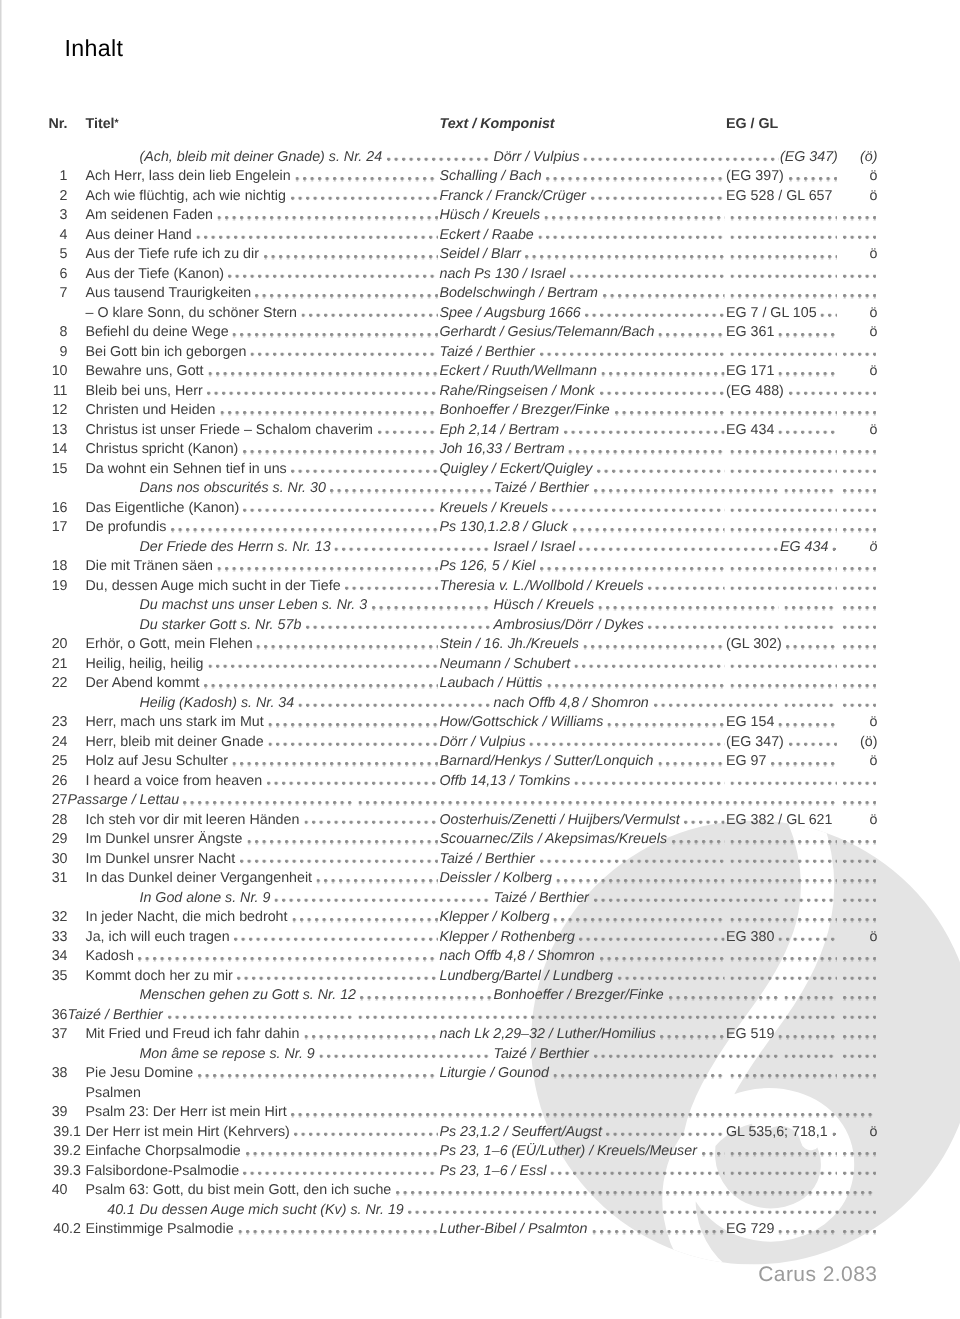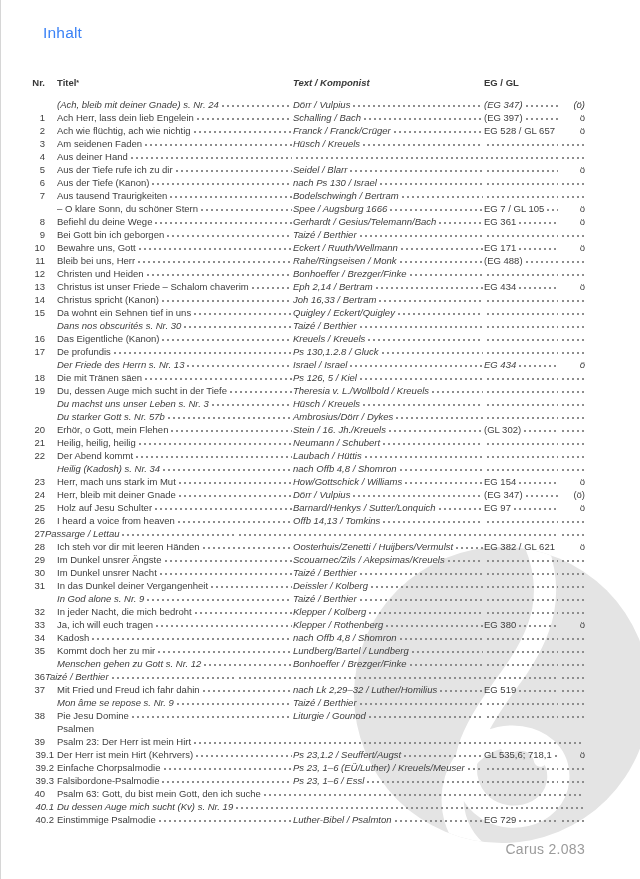--- a/index.html
+++ b/index.html
@@ -11,27 +11,27 @@
     -webkit-font-smoothing:antialiased;
   }
   .scan-edge { position:absolute; left:0; top:0; width:1px; height:100%; background:#d6d6d6; }
 
   .watermark { position:absolute; left:354px; top:547px; width:296px; height:296px; z-index:0; }
 
   .content { position:relative; z-index:1; }
 
   .page-title {
     position:absolute; left:43px; top:25px;
-    font-size:15.5px; line-height:16px; letter-spacing:0.2px; color:#3b82f6;
+    font-size:15.5px; line-height:16px; letter-spacing:0.2px; color:#000000;
   }
 
   .toc { position:absolute; left:0; top:76px; width:585px; }
 
   .row { display:flex; height:13px; line-height:13px; white-space:nowrap; font-size:9.5px; }
-  .row.italic { font-style:italic; }
+  .row.italic { font-style:italic;padding-left:36px; }
 
   .hdr { font-weight:bold; color:#383838; margin-bottom:9px; }
   .hdr .sup { vertical-align:super; font-size:7px; font-weight:bold; }
 
   .c-nr { width:45px; text-align:right; flex:none; }
   .c-nr .txt { display:inline-block; }
   .c-nr .txt.dec { position:relative; left:9px; }
 
   .c-title { box-sizing:border-box; width:248px; padding-left:12px; flex:none; display:flex; overflow:visible; }
   .c-text  { box-sizing:border-box; width:191px; flex:none; display:flex;font-style:italic; }
@@ -164,20 +164,24 @@
           <div class="c-oe">
             <span class="leader"></span>
           </div>
         </div>
         <div class="row">
           <div class="c-nr"><span class="txt">4</span></div>
           <div class="c-title">
             <span class="txt">Aus deiner Hand</span>
             <span class="leader"></span>
           </div>
+          <div class="c-text">
+            <span class="txt">Eckert / Raabe</span>
+            <span class="leader"></span>
+          </div>
           <div class="c-eg">
             <span class="leader"></span>
           </div>
           <div class="c-oe">
             <span class="leader"></span>
           </div>
         </div>
         <div class="row">
           <div class="c-nr"><span class="txt">5</span></div>
           <div class="c-title">

